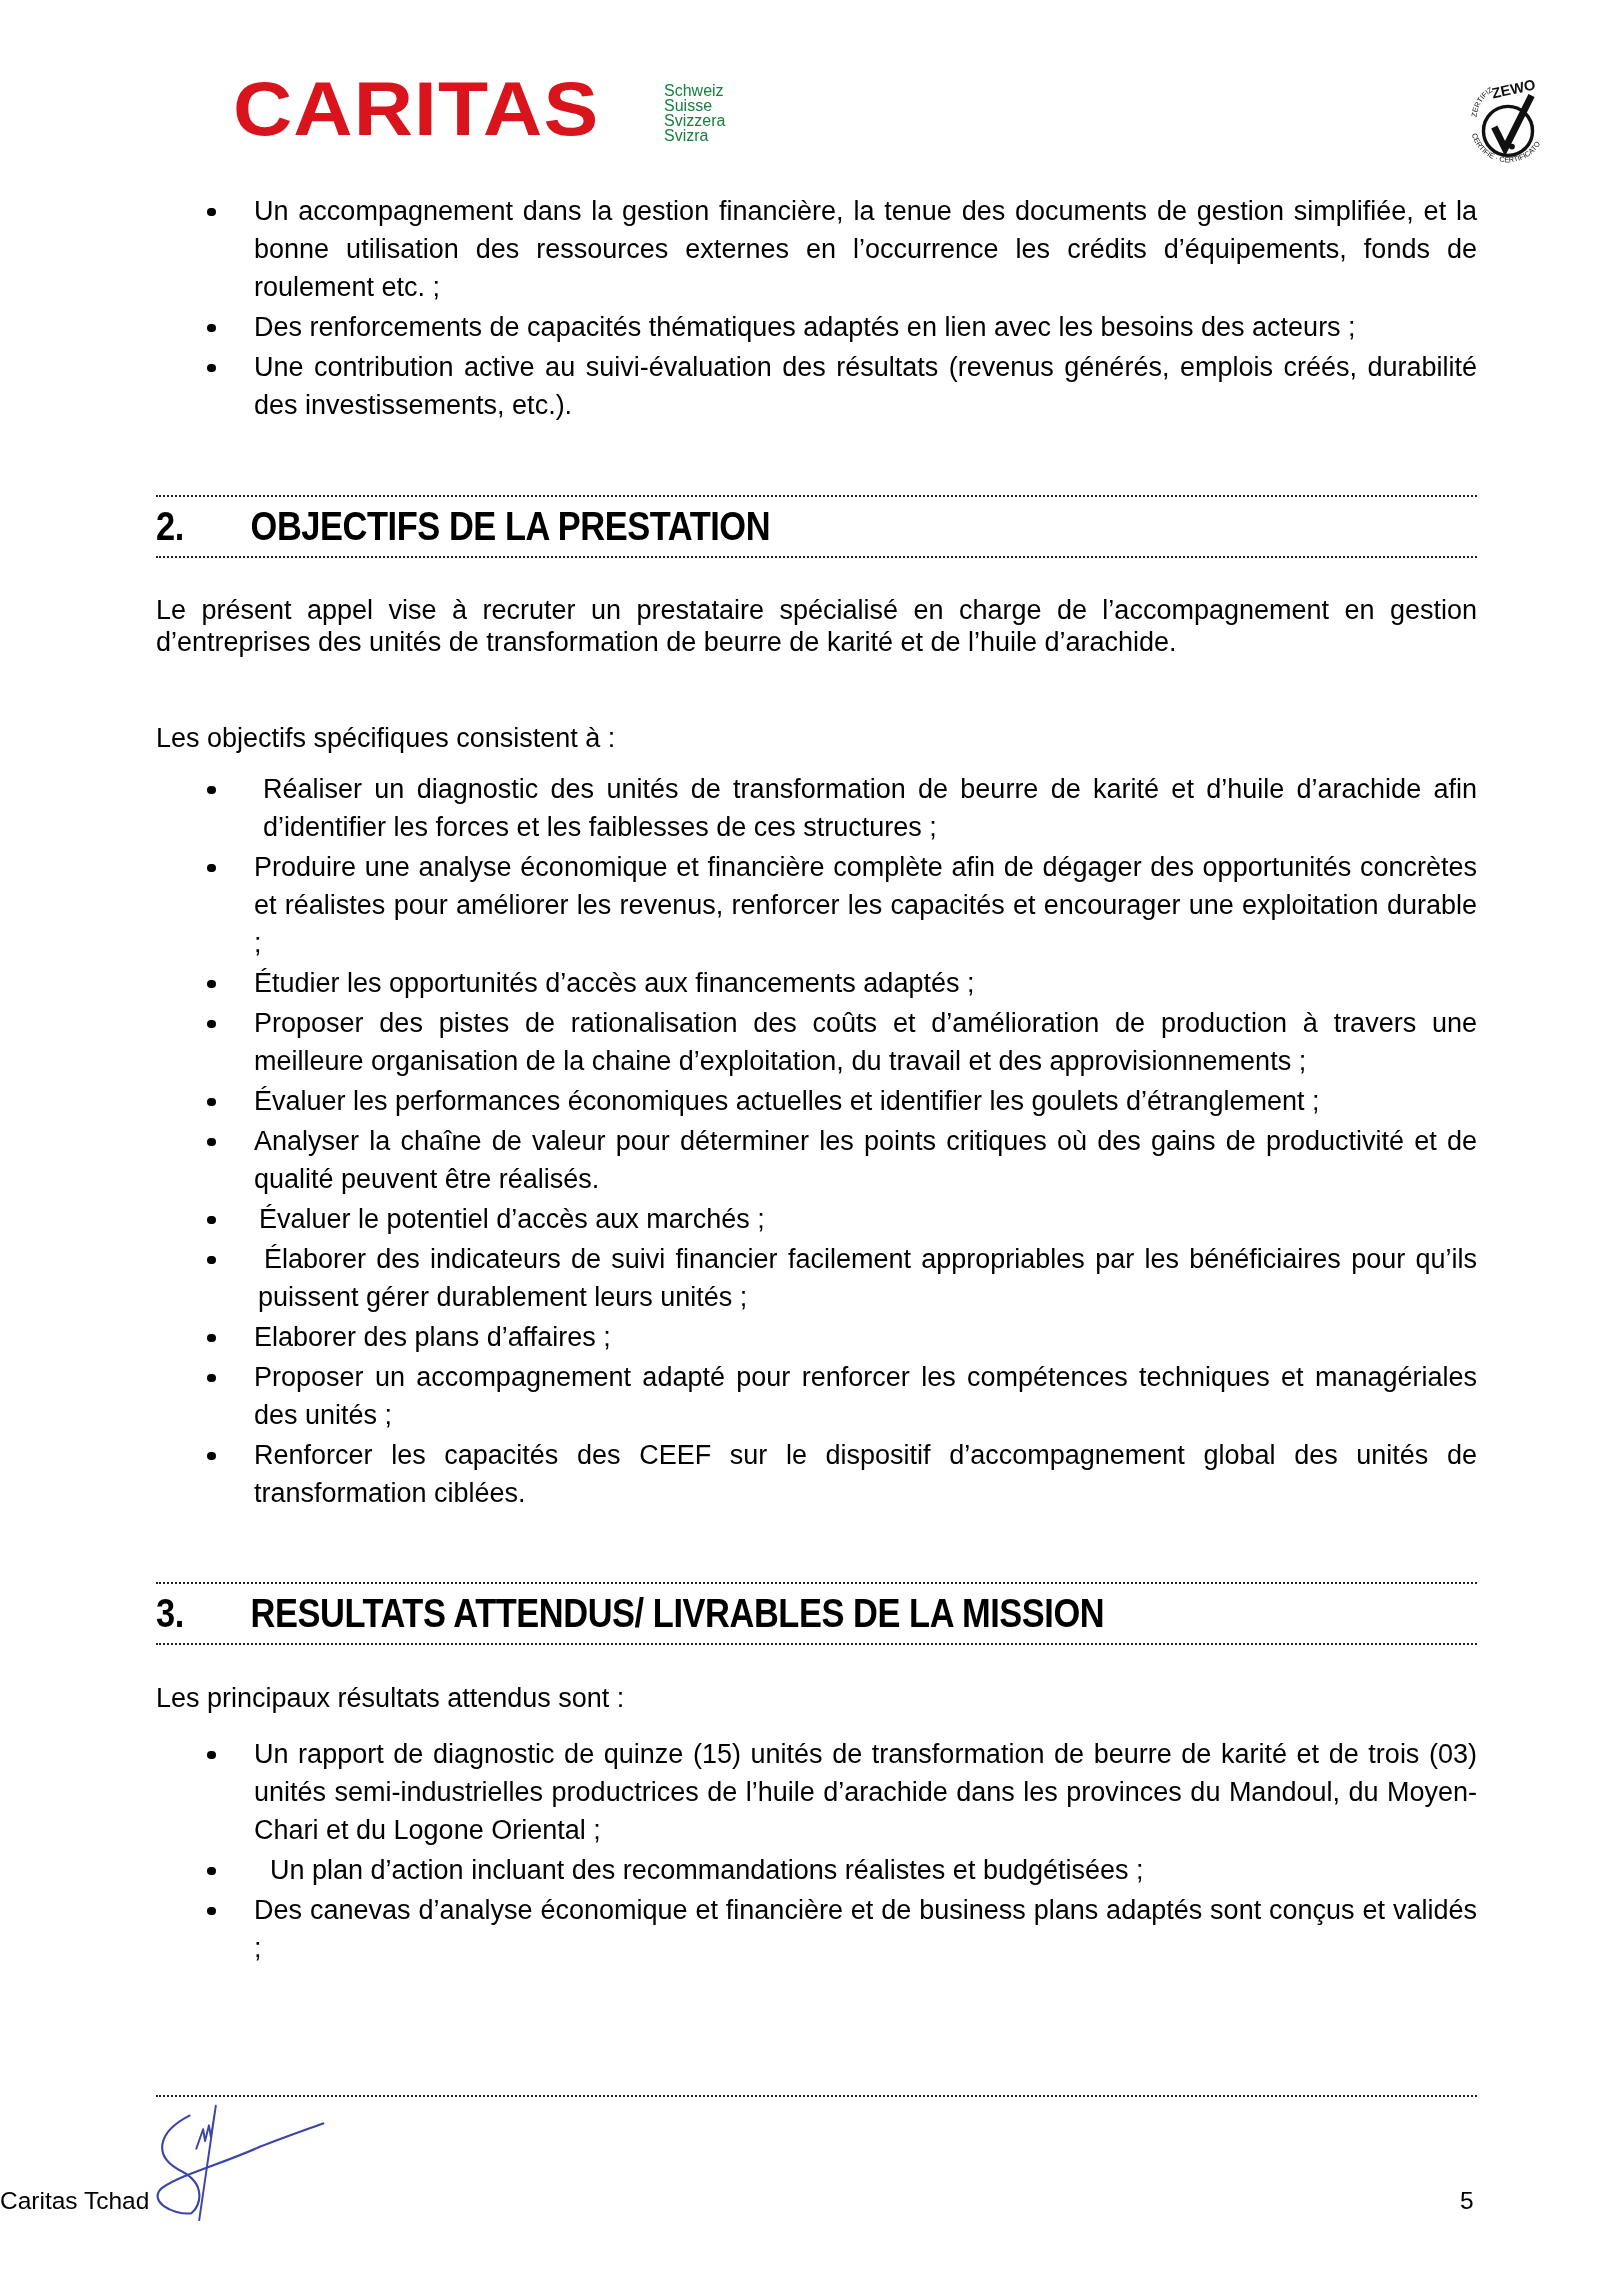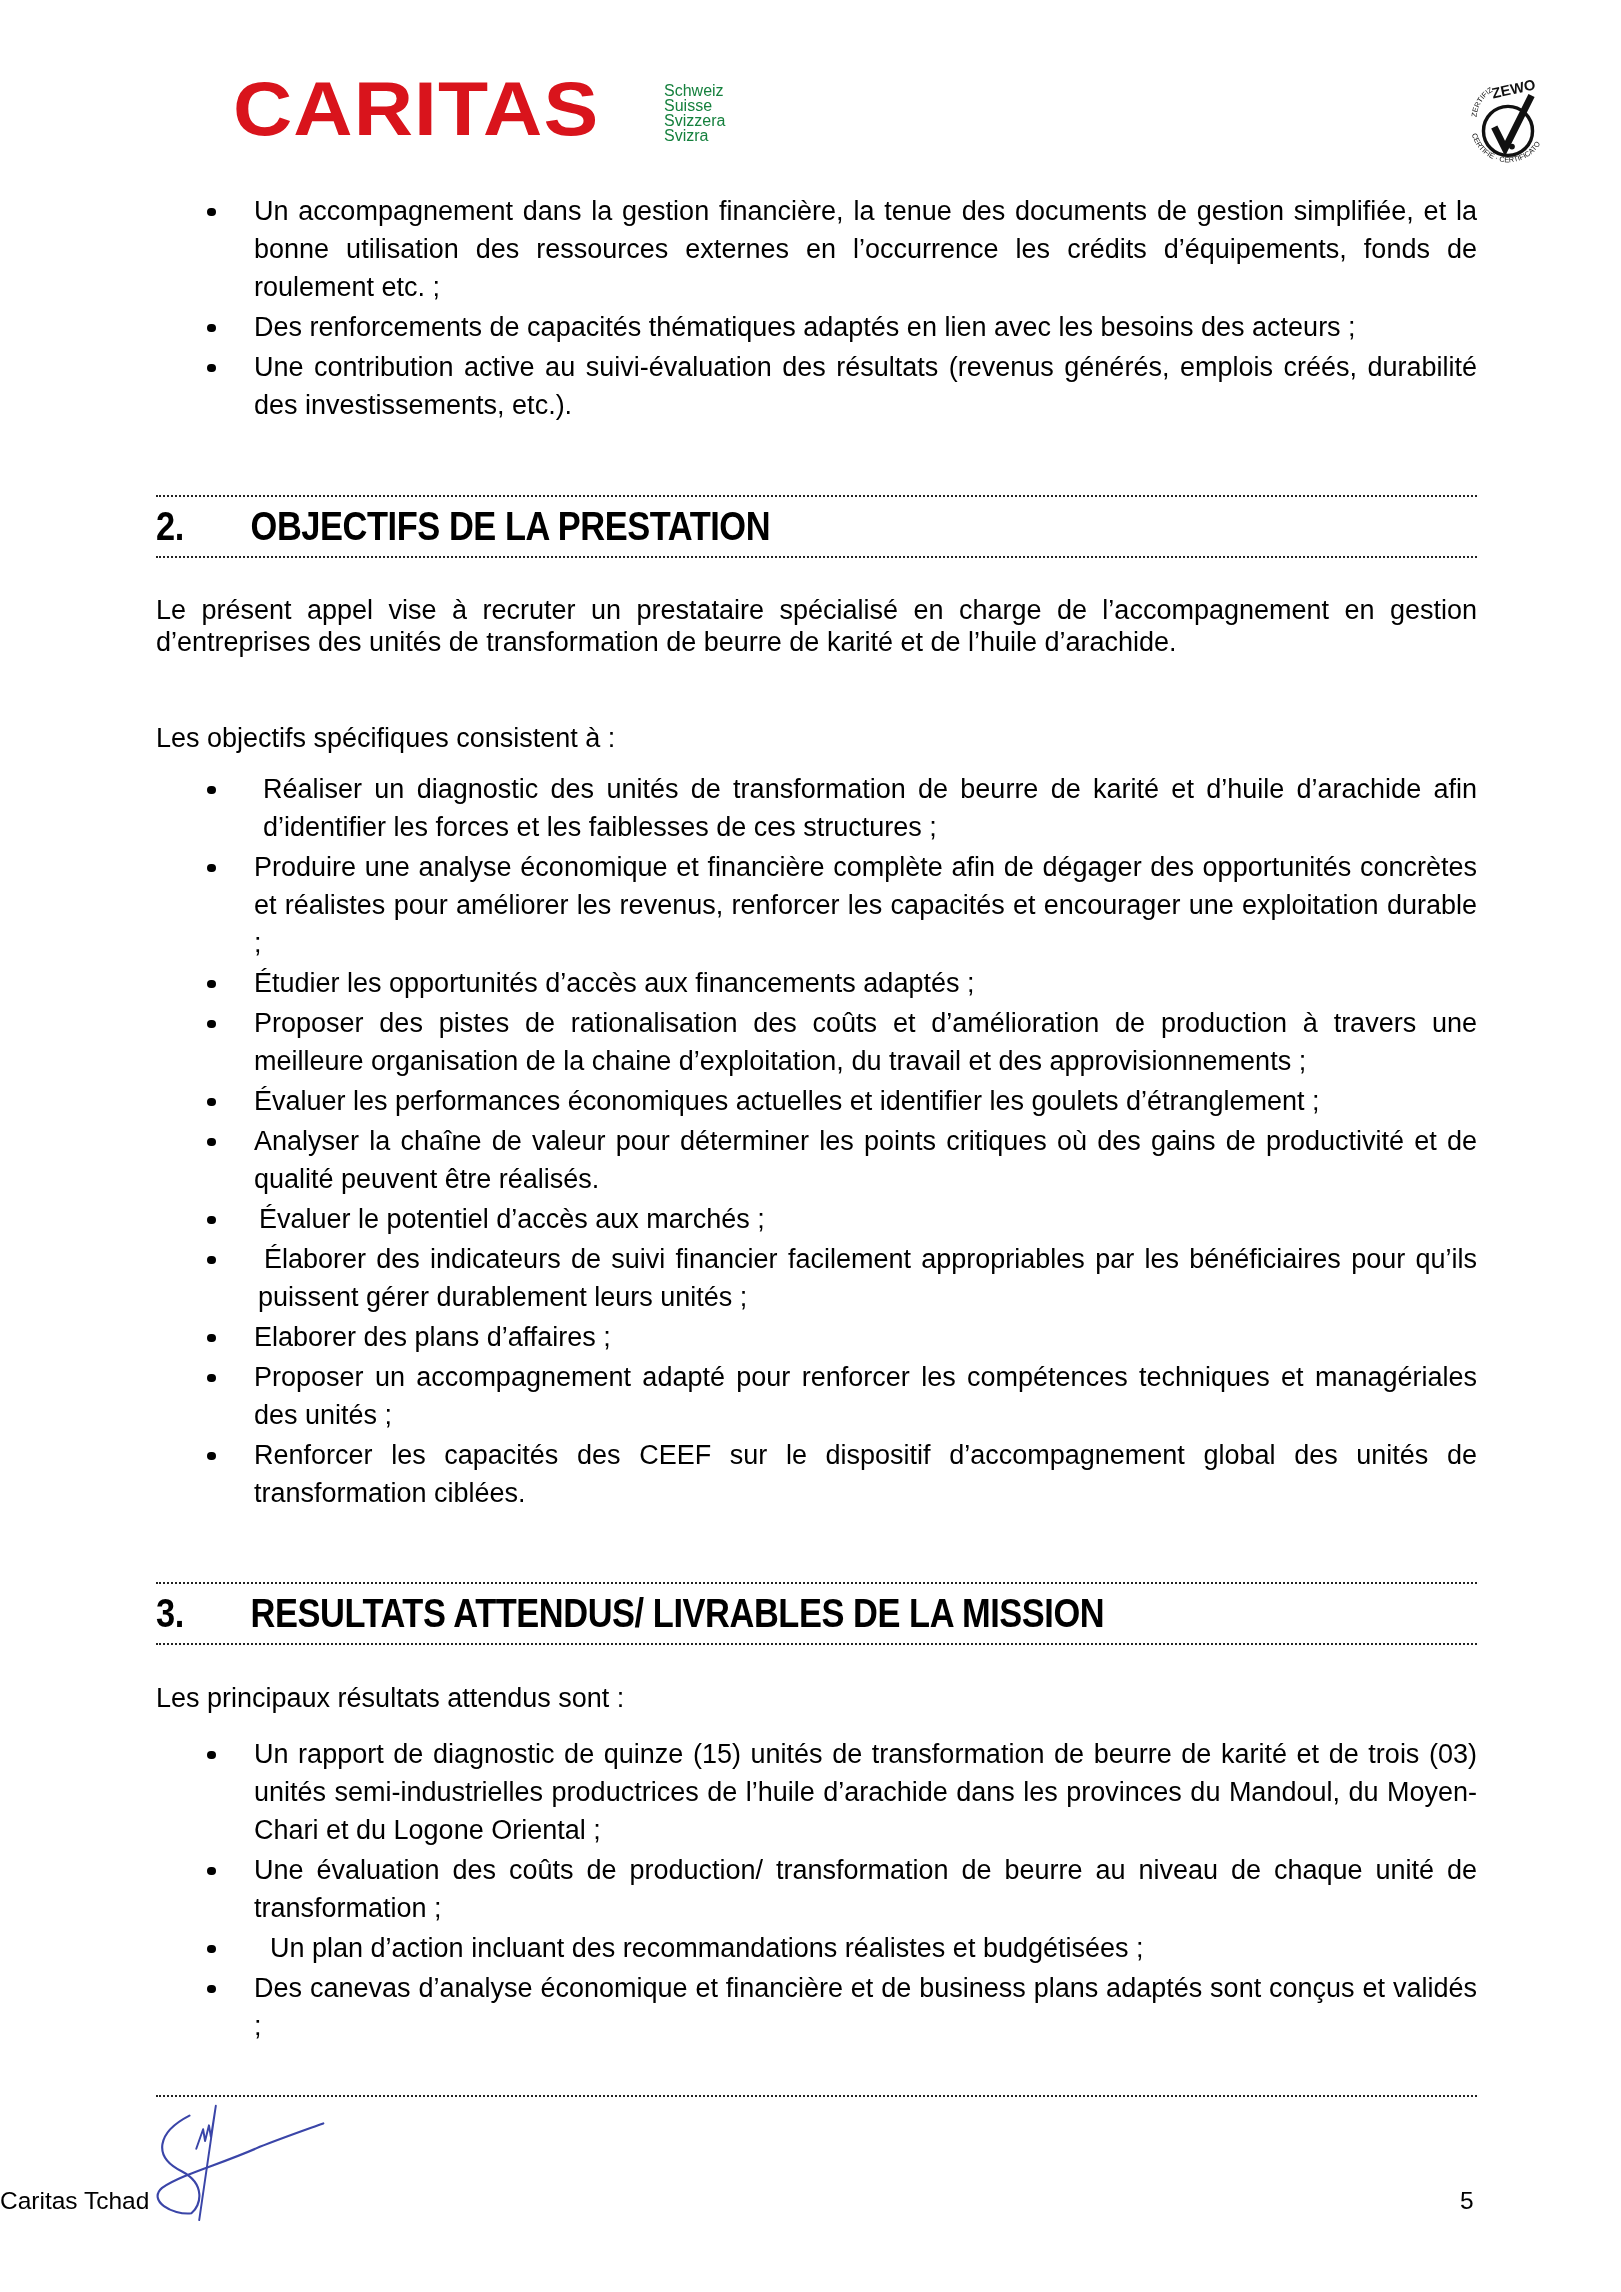--- a/index.html
+++ b/index.html
@@ -164,24 +164,20 @@
   </div>
 
   <div class="content" style="top:1735px;">
     <ul class="bullets">
       <li>
           <span class="dot"></span>
           <span class="txt" style="text-indent:0;margin-left:0;">Un rapport de diagnostic de quinze (15) unités de transformation de beurre de karité et de trois (03) unités semi-industrielles productrices de l’huile d’arachide dans les provinces du Mandoul, du Moyen-Chari et du Logone Oriental ;</span>
         </li>
       <li>
           <span class="dot"></span>
-          <span class="txt" style="text-indent:0;margin-left:0;">Une évaluation des coûts de production/ transformation de beurre au niveau de chaque unité de transformation ;</span>
-        </li>
-      <li>
-          <span class="dot"></span>
           <span class="txt" style="text-indent:0;margin-left:16px;">Un plan d’action incluant des recommandations réalistes et budgétisées ;</span>
         </li>
       <li>
           <span class="dot"></span>
           <span class="txt" style="text-indent:0;margin-left:0;">Des canevas d’analyse économique et financière et de business plans adaptés sont conçus et validés ;</span>
         </li>
     </ul>
   </div>
 
   <div class="footer-line"></div>

